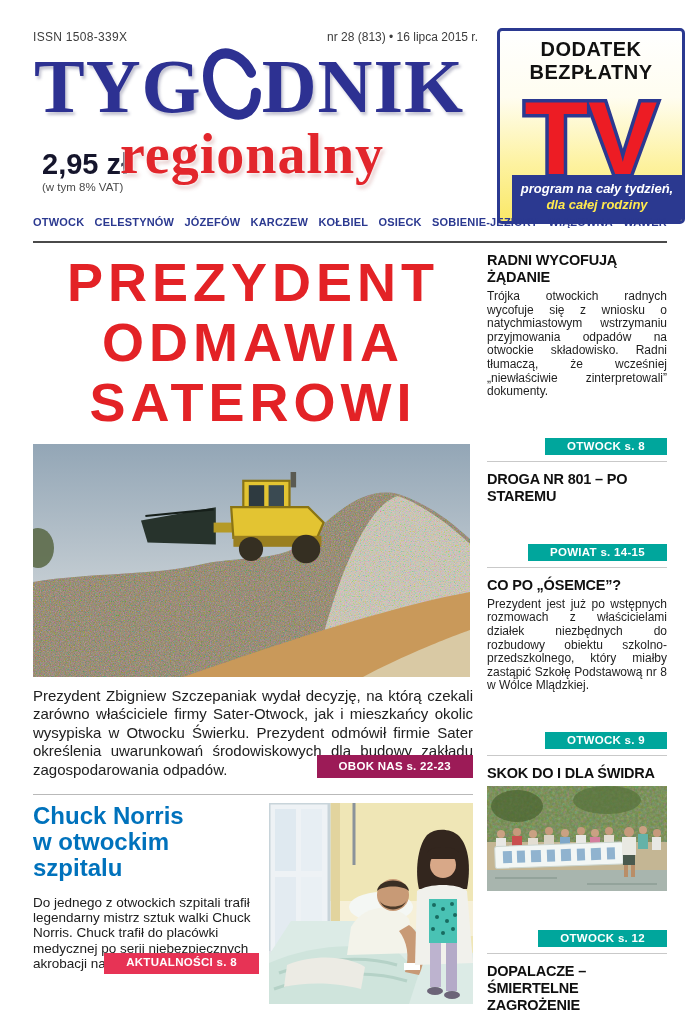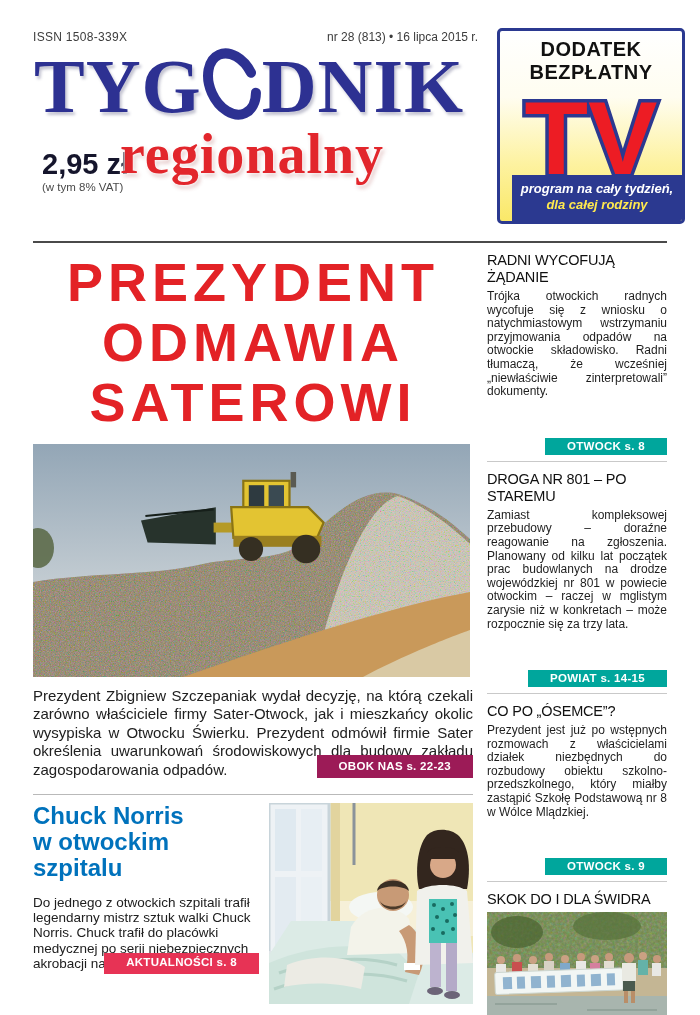--- a/index.html
+++ b/index.html
@@ -58,21 +58,21 @@
 
   
   .badge{display:inline-block;padding:2px 22px 3px;font-size:11.5px;font-weight:bold;color:#fff;
          letter-spacing:.3px;white-space:nowrap;margin-top:32px;}
   .badge-magenta{background:#9c1b57;}
   .badge-teal{background:#00a69c;}
   .badge-red{background:#e73355;}
 
   
   .side-item{margin-bottom:2px;}
-  .side-title{font-size:14.5px;font-weight:400;color:#101010;line-height:17px;letter-spacing:-.2px;margin-bottom:4px;}
+  .side-title{font-size:14.5px;font-weight:700;color:#101010;line-height:17px;letter-spacing:-.2px;margin-bottom:4px;}
   .side-body{font-size:12px;line-height:13.6px;text-align:justify;color:#1e1e1e;}
   .badge-row{text-align:right;margin:7px 0 6px;}
   .side-rule{border:none;border-top:1px solid #c9c9c9;margin:4px 0 9px;}
   .ph-swider{display:block;width:180px;height:105px;margin:3px 0 2px;}
 </style>
 </head>
 <body>
 
 <svg width="0" height="0" style="position:absolute" aria-hidden="true">
   <defs>
@@ -116,20 +116,31 @@
     </div>
     <svg class="tv-letters" width="170" height="110" viewBox="0 0 170 110">
       <text x="85" y="94" text-anchor="middle" font-family="Liberation Sans, sans-serif" font-weight="900" font-size="104" fill="#ed1c24" stroke="#2b3990" stroke-width="7" paint-order="stroke">TV</text>
     </svg>
     <div class="tv-strip">
       <div class="l1">program na cały tydzień,</div>
       <div class="l2">dla całej rodziny</div>
     </div>
   </div>
 
+  <div class="cities">
+    <span>OTWOCK</span>
+    <span>CELESTYNÓW</span>
+    <span>JÓZEFÓW</span>
+    <span>KARCZEW</span>
+    <span>KOŁBIEL</span>
+    <span>OSIECK</span>
+    <span>SOBIENIE-JEZIORY</span>
+    <span>WIĄZOWNA</span>
+    <span>WAWER</span>
+  </div>
   <div class="top-rule"></div>
 
   <div class="content">
 
     <div class="left-col">
       <div class="main-headline">PREZYDENT
 ODMAWIA
 SATEROWI</div>
 
       <svg class="ph-main" viewBox="0 0 437 233" preserveAspectRatio="none">
@@ -233,21 +244,20 @@
 
       <div class="side-item">
         <div class="side-title">RADNI WYCOFUJĄ ŻĄDANIE</div>
         <div class="side-body">Trójka otwockich radnych wycofuje się z wniosku o natychmiastowym wstrzymaniu przyjmowania odpadów na otwockie składowisko. Radni tłumaczą, że wcześniej „niewłaściwie zinterpretowali” dokumenty.</div>
         <div class="badge-row"><span class="badge badge-teal">OTWOCK s. 8</span></div>
       </div>
       <hr class="side-rule">
 
       <div class="side-item">
         <div class="side-title">DROGA NR 801 – PO STAREMU</div>
-        <div class="side-body">Zamiast kompleksowej przebudowy – doraźne reagowanie na zgłoszenia. Planowany od kilku lat początek prac budowlanych na drodze wojewódzkiej nr 801 w powiecie otwockim – raczej w mglistym zarysie niż w konkretach – może rozpocznie się za trzy lata.</div>
         <div class="badge-row"><span class="badge badge-teal">POWIAT s. 14-15</span></div>
       </div>
       <hr class="side-rule">
 
       <div class="side-item">
         <div class="side-title">CO PO „ÓSEMCE”?</div>
         <div class="side-body">Prezydent jest już po wstępnych rozmowach z właścicielami działek niezbędnych do rozbudowy obiektu szkolno-przedszkolnego, który miałby zastąpić Szkołę Podstawową nr 8 w Wólce Mlądzkiej.</div>
         <div class="badge-row"><span class="badge badge-teal">OTWOCK s. 9</span></div>
       </div>
       <hr class="side-rule">

